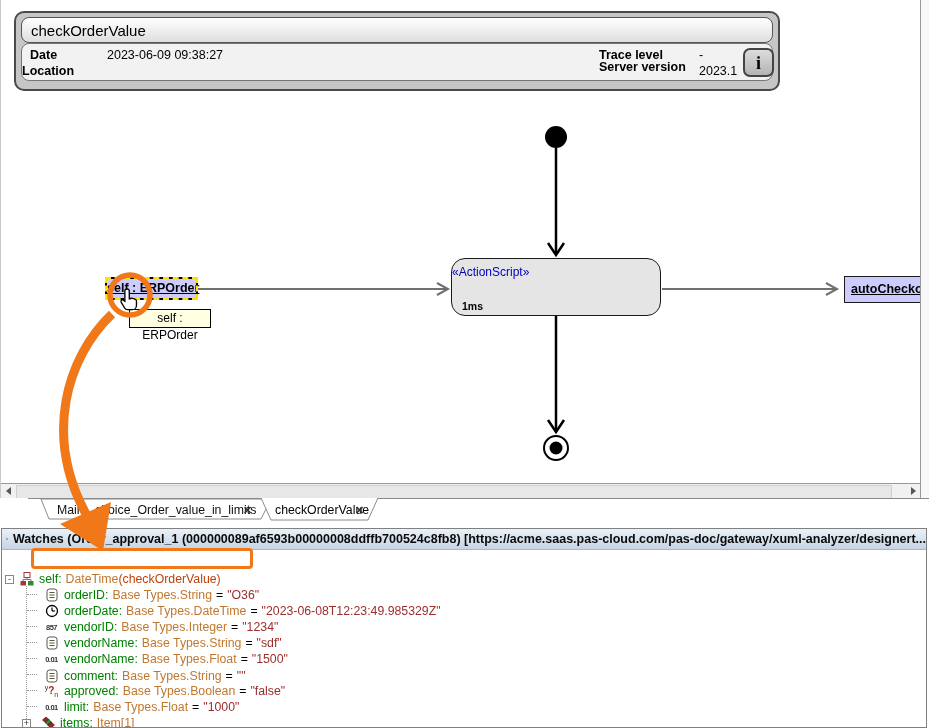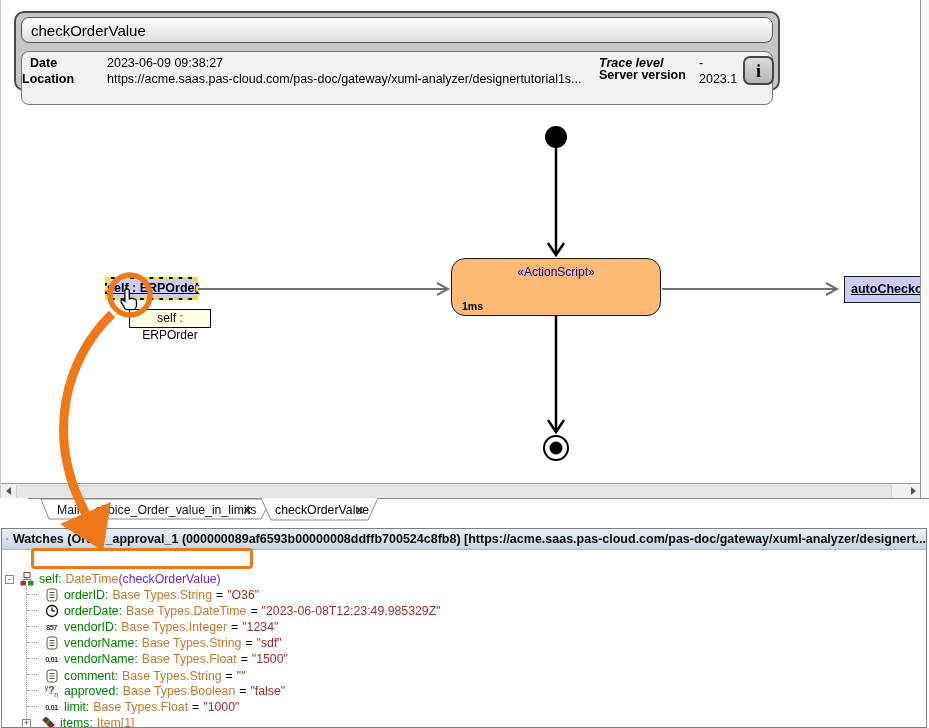--- a/index.html
+++ b/index.html
@@ -11,37 +11,37 @@
              background:#fff; overflow:hidden; border-left:1px solid #c9c9c9; box-sizing:border-box; }
   .edges { position:absolute; left:0; top:0; }
 
   
   .trace-header { position:absolute; left:13px; top:11px; width:766px; height:80px;
                   background:#c6c6c6; border:2px solid #4a4a4a; border-radius:10px;
                   box-sizing:border-box; padding:4px 5px; z-index:5; }
   .trace-title { height:26px; background:linear-gradient(#ffffff,#dedede); border:1px solid #555;
                  border-radius:8px; font-size:15px; line-height:25px; padding-left:9px; color:#000;
                  box-sizing:border-box; }
-  .trace-info { margin-top:8px; height:54px; background:#f2f2f2; border:1px solid #777;
+  .trace-info { margin-top:0; height:38px; background:#f2f2f2; border:1px solid #777;
                 border-radius:8px; position:relative; font-size:12.5px; box-sizing:border-box; }
   .trace-info span { position:absolute; white-space:nowrap; }
   .ti-lbl { font-weight:bold; }
   .lbl-date { left:8px; top:4px; }   .val-date { left:85px; top:4px; }
   .lbl-loc  { left:0; top:20px; }  .val-loc  { left:85px; top:20px; max-width:480px; overflow:hidden; }
-  .lbl-trace { left:577px; top:4px;font-style:italic; } .val-trace { left:677px; top:4px; }
+  .lbl-trace { left:577px; top:4px; } .val-trace { left:677px; top:4px; }
   .lbl-ver  { left:577px; top:16px; } .val-ver  { left:677px; top:20px; }
   .info-btn { position:absolute; left:721px; top:4px; width:31px; height:29px;
               background:linear-gradient(#dcdcdc,#b4b4b4); border:2px solid #444; border-radius:7px;
               font-family:"Liberation Serif", serif; font-weight:bold; font-size:18px;
               text-align:center; line-height:26px; box-sizing:border-box; }
 
   
   .action-node { position:absolute; left:450px; top:258px; width:210px; height:58px;
-                 background:#fdba74; border:1.5px solid #1a1a1a; border-radius:14px;
-                 box-sizing:border-box; text-align:center; z-index:4; }
+                 background:#e5e5e5; border:1.5px solid #1a1a1a; border-radius:14px;
+                 box-sizing:border-box; z-index:4; }
   .stereotype { display:block; margin-top:6px; font-size:12px; color:#0000bb; }
   .action-name { display:block; margin-top:2px; font-size:13.5px; font-weight:bold; color:#000; }
   .action-duration { position:absolute; left:10px; bottom:3px; font-size:10.5px; font-weight:bold; }
 
   .obj-node { position:absolute; background:#ccccff; box-sizing:border-box;
               font-size:12.5px; font-weight:bold; text-decoration:underline; color:#000;
               white-space:nowrap; z-index:4; }
   .self-node { left:104px; top:277px; width:93px; height:23px; text-align:center; line-height:19px;
                border:2px solid #000; outline:2px dashed #ffe000; outline-offset:-2px; }
   .auto-node { left:843px; top:276px; width:85px; height:27px; line-height:24px; padding-left:6px;
@@ -81,21 +81,21 @@
   .expander { width:9px; height:9px; border:1px solid #888; background:#fff; color:#333;
               font-size:9px; line-height:7px; text-align:center; box-sizing:border-box; flex:none; }
   .row-icon { width:17px; flex:none; display:flex; justify-content:center; align-items:center; margin:0 4px 0 4px; }
   .num-icon { font-size:7.5px; font-weight:bold; color:#333; letter-spacing:-0.5px; }
   .bool-icon { font-size:10px; color:#aa2020; font-weight:bold; }
   .bool-icon sup, .bool-icon sub { font-size:7px; color:#333; font-weight:normal; }
   .t-name { color:#008000; margin-right:4px; }
   .t-type { color:#c07830; }
   .t-eq { color:#000; margin:0 4px; }
   .t-val { color:#9b2d2d; }
-  .t-ctx { color:#6d28d9; }
+  .t-ctx { color:#c2410c; }
   .vguide { position:absolute; left:24px; top:36px; height:137px; width:0; border-left:1px dotted #999; }
   .hstub { position:absolute; left:25px; width:10px; height:0; border-top:1px dotted #999; }
   .items-expander { position:absolute; left:20px; top:169px; }
 
   
   .annotations { position:absolute; left:0; top:0; z-index:60; pointer-events:none; }
   .row-highlight { position:absolute; left:31px; top:548px; width:222px; height:21px;
                    border:3px solid #f07818; border-radius:4px; box-sizing:border-box;
                    z-index:55; pointer-events:none; }
 </style>
@@ -119,21 +119,20 @@
       <line x1="661" y1="289" x2="834" y2="289" stroke="#707070" stroke-width="2"></line>
       <polyline points="825,283 836,289 825,295" fill="none" stroke="#707070" stroke-width="2"></polyline>
     </svg>
 
     <div class="trace-header">
       <div class="trace-title">checkOrderValue</div>
       <div class="trace-info">
         <span class="ti-lbl lbl-date">Date</span>
         <span class="val-date">2023-06-09 09:38:27</span>
         <span class="ti-lbl lbl-loc">Location</span>
-        <span class="val-loc">https://acme.saas.pas-cloud.com/pas-doc/gateway/xuml-analyzer/designertutorial1s...</span>
         <span class="ti-lbl lbl-trace">Trace level</span>
         <span class="val-trace">-</span>
         <span class="ti-lbl lbl-ver">Server version</span>
         <span class="val-ver">2023.1</span>
         <div class="info-btn">i</div>
       </div>
     </div>
 
     <div class="action-node">
       <span class="stereotype">«ActionScript»</span>

